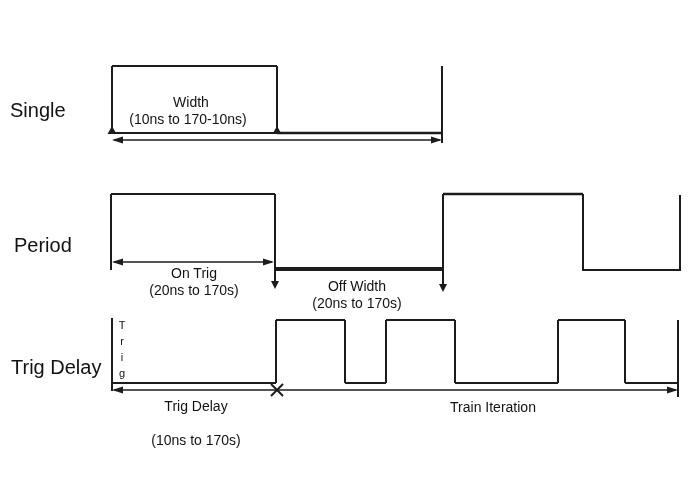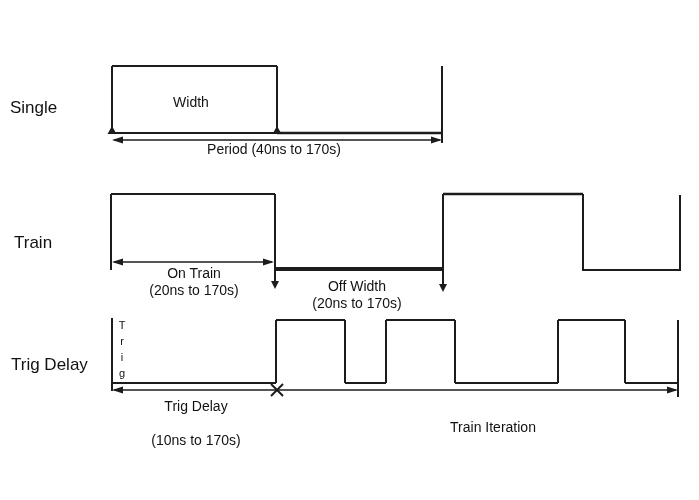--- a/index.html
+++ b/index.html
@@ -11,21 +11,21 @@
     color:#111;
     overflow:hidden;
   }
   .stage svg{position:absolute;left:0;top:0;}
   .txt{
     position:absolute;
     white-space:nowrap;
     color:#121212;
     line-height:1.1;
   }
-  .row-label{font-size:17px;}
+  .row-label{font-size:20px;}
   .ann{font-size:14px;transform:translateX(-50%);}
   .vert{
     writing-mode:vertical-rl;
     text-orientation:upright;
     font-size:11px;
     letter-spacing:4px;
     line-height:1;
   }
 </style>
 </head>
@@ -86,29 +86,29 @@
         <line x1="114" y1="390" x2="676" y2="390" stroke-width="1.5"></line>
         <polygon points="112,390 123,386.5 123,393.5" fill="#1c1c1c" stroke="none"></polygon>
         <polygon points="678,390 667,386.5 667,393.5" fill="#1c1c1c" stroke="none"></polygon>
         <line x1="271" y1="384" x2="283" y2="396"></line>
         <line x1="271" y1="396" x2="283" y2="384"></line>
       </g>
     </g>
   </svg>
 
   <div class="txt row-label" style="left:10px;top:99px">Single</div>
-  <div class="txt row-label" style="left:14px;top:234px">Train</div>
+  <div class="txt row-label" style="left:14px;top:234px">Period</div>
   <div class="txt row-label" style="left:11px;top:356px">Trig Delay</div>
 
   <div class="txt ann" style="left:191px;top:95px">Width</div>
-  <div class="txt ann" style="left:274px;top:142px">Period (40ns to 170s)</div>
+  <div class="txt ann" style="left:188px;top:112px">(10ns to 170-10ns)</div>
 
-  <div class="txt ann" style="left:194px;top:266px">On Train</div>
+  <div class="txt ann" style="left:194px;top:266px">On Trig</div>
   <div class="txt ann" style="left:194px;top:283px">(20ns to 170s)</div>
   <div class="txt ann" style="left:357px;top:279px">Off Width</div>
   <div class="txt ann" style="left:357px;top:296px">(20ns to 170s)</div>
 
   <div class="txt vert" style="left:116px;top:319px">Trig</div>
   <div class="txt ann" style="left:196px;top:399px">Trig Delay</div>
   <div class="txt ann" style="left:196px;top:433px">(10ns to 170s)</div>
-  <div class="txt ann" style="left:493px;top:420px">Train Iteration</div>
+  <div class="txt ann" style="left:493px;top:400px">Train Iteration</div>
 
 </div>
 
 </body></html>

